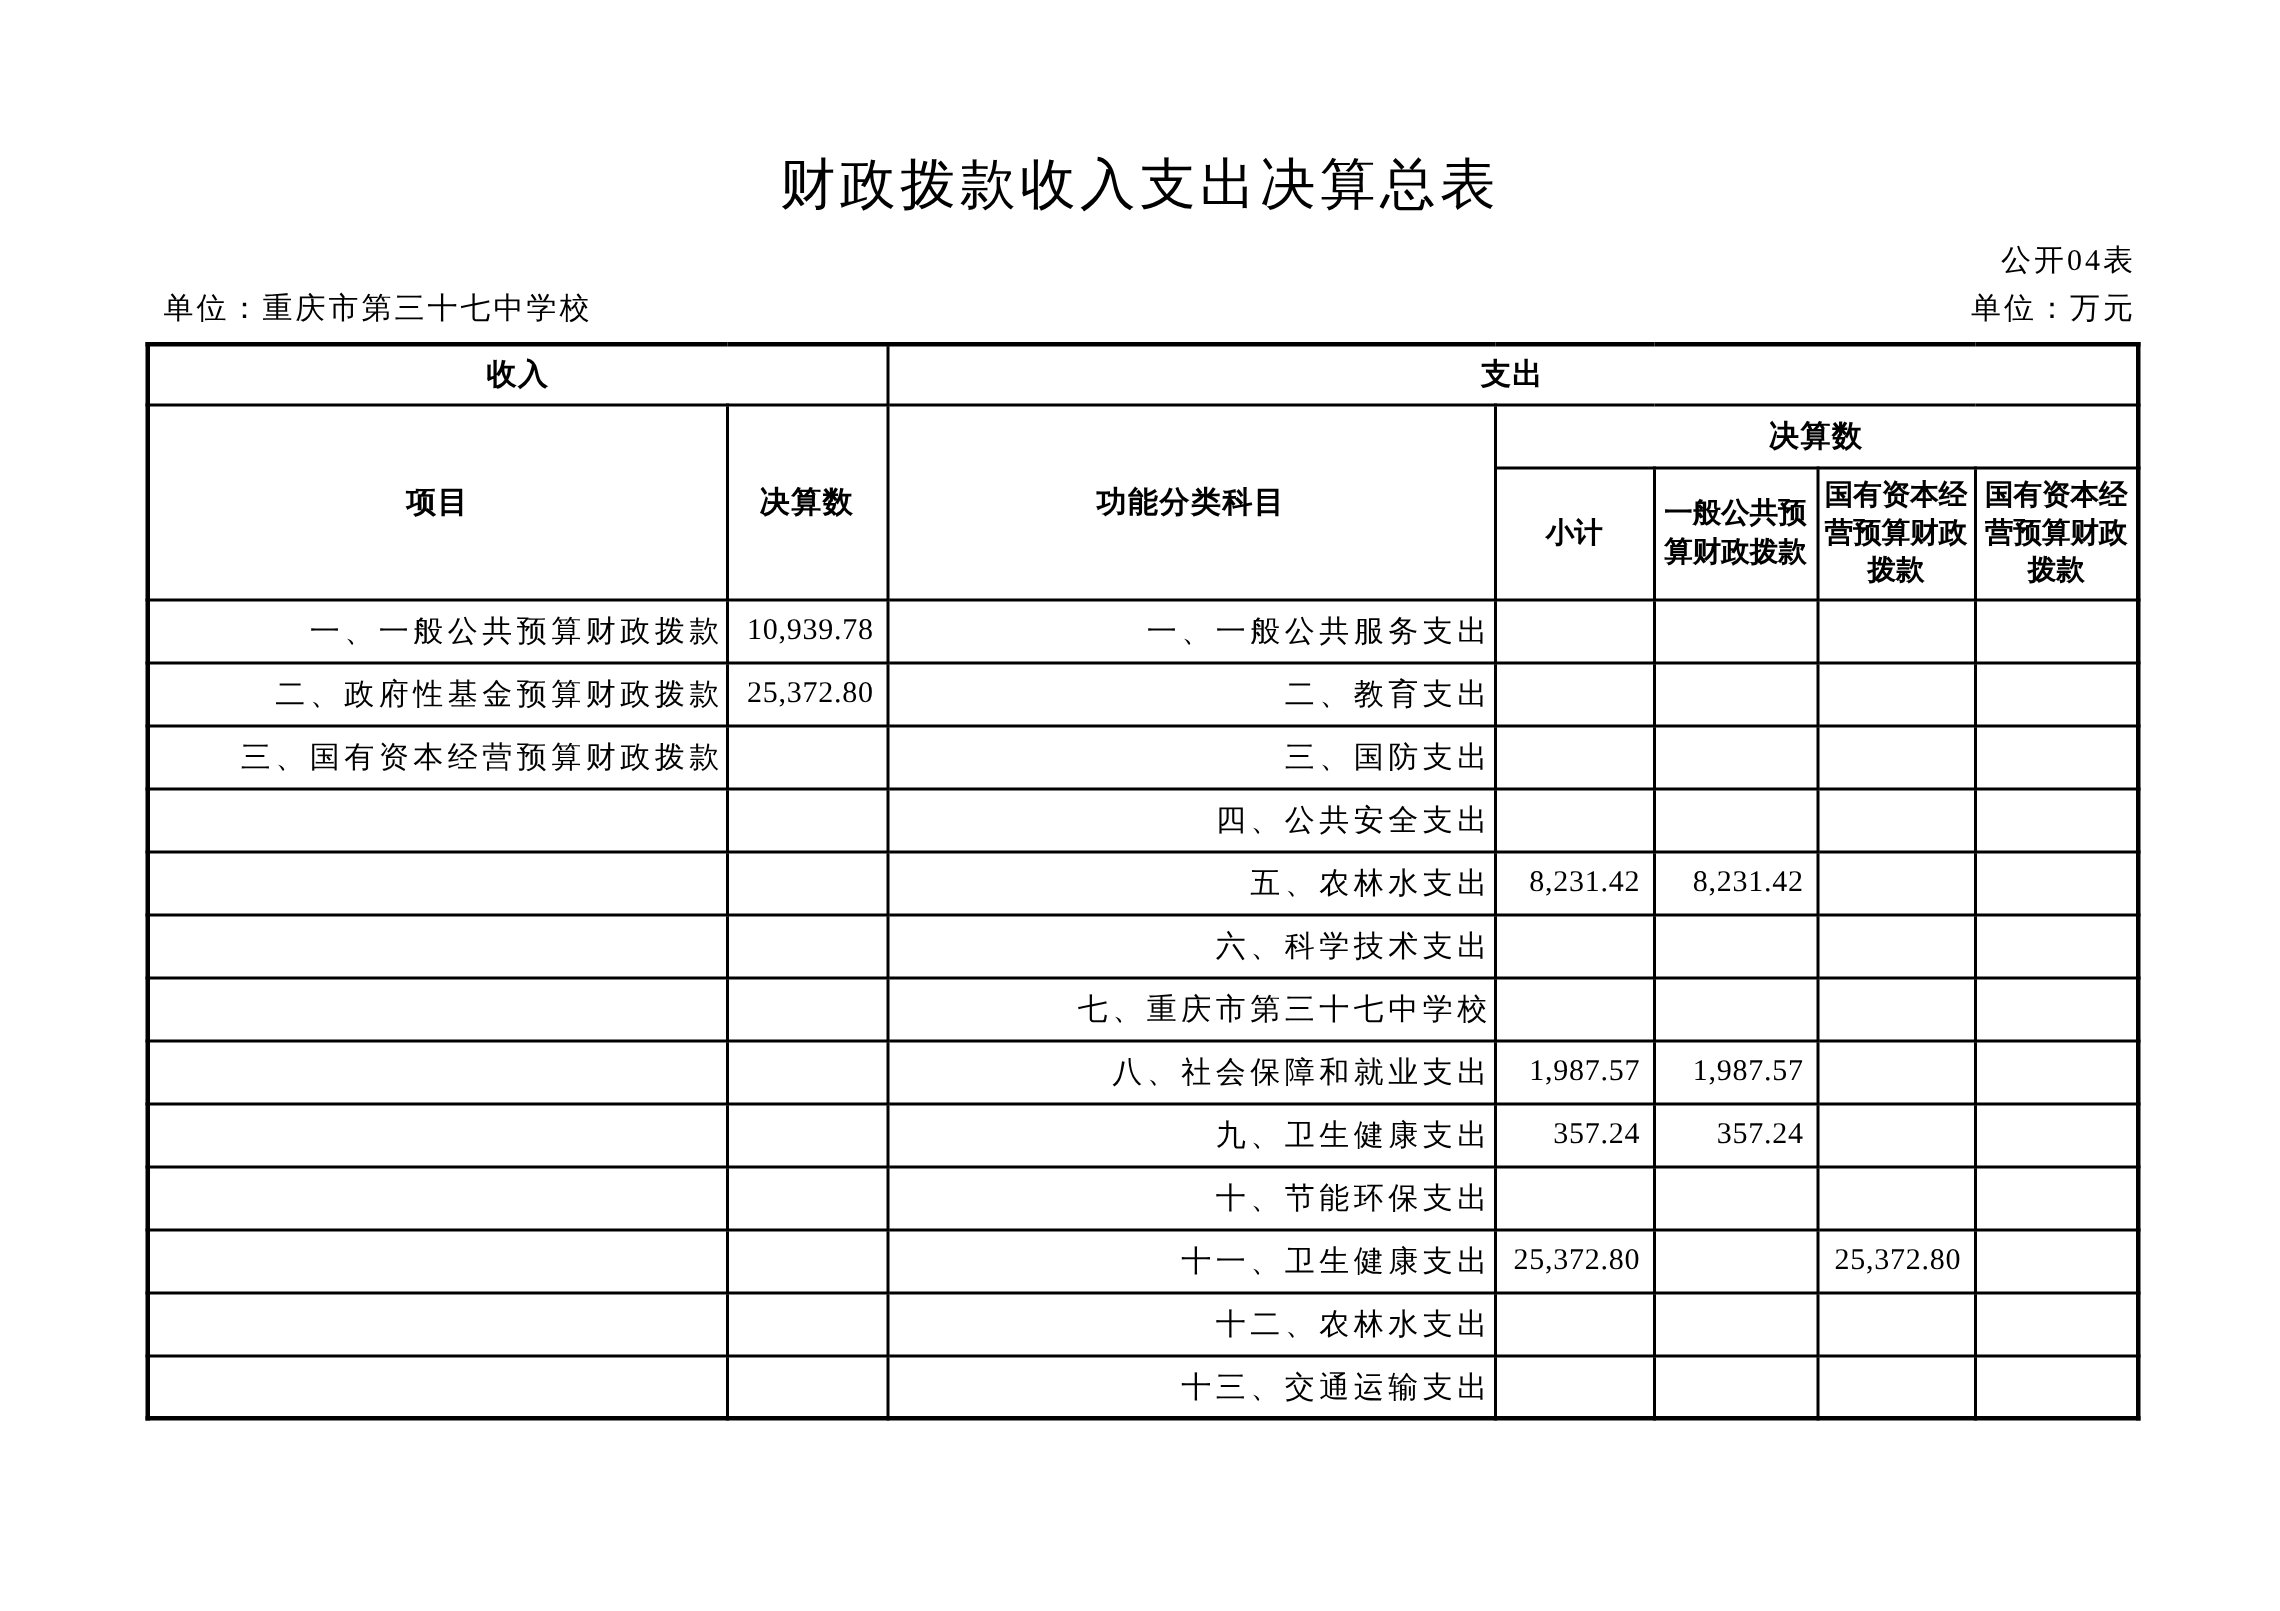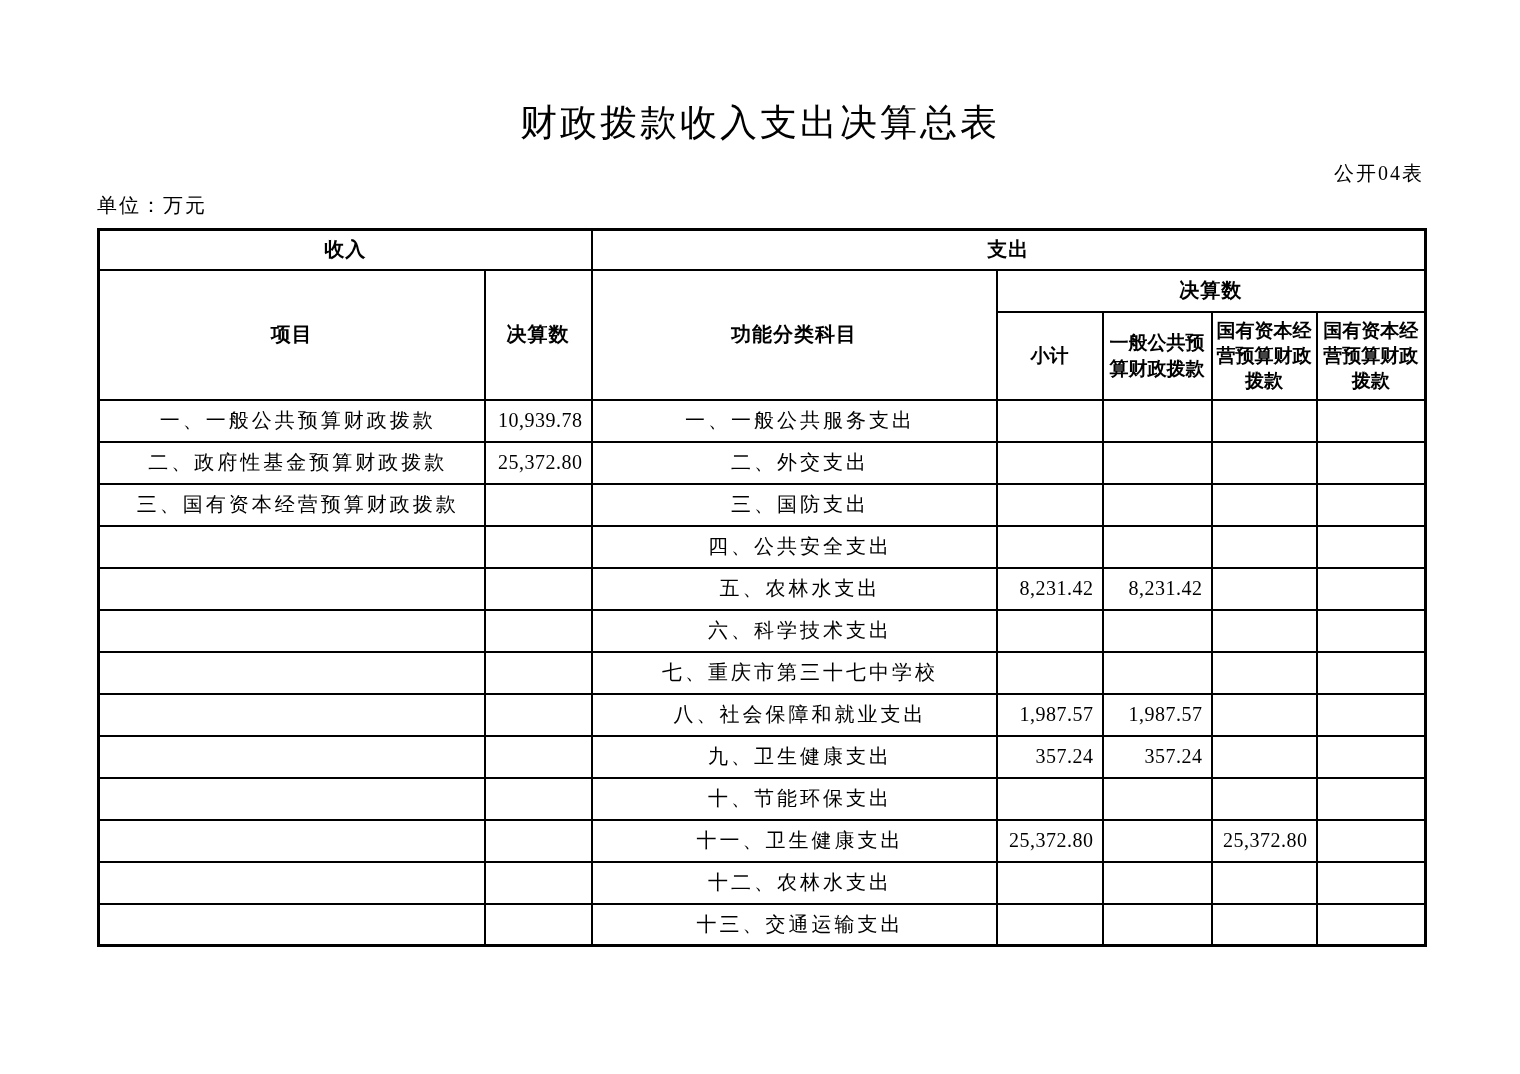--- a/index.html
+++ b/index.html
@@ -42,39 +42,40 @@
   }
   .hd-small {
     font-size: 19px; line-height: 1.32; letter-spacing: 0;
     padding: 2px 2px;
   }
   tr.r-section { height: 40px; }
   tr.r-final   { height: 42px; }
   tr.r-cols    { height: 88px; }
   tbody tr     { height: 42px; }
   td.item {
-    text-align: center; padding-left: 13px;
+    text-align: right; padding-left: 13px;
     letter-spacing: 3px;
   }
   td.num {
     text-align: right; padding-right: 8px;
     letter-spacing: 0.5px;
   }
 </style>
 </head>
 <body>
 
 <div class="page-title">财政拨款收入支出决算总表</div>
 
 <div class="meta-row first">
   <span class="meta-left"></span>
   <span class="meta-right">公开04表</span>
 </div>
 
 <div class="meta-row second">
+  <span class="meta-left">单位：重庆市第三十七中学校</span>
   <span class="meta-right">单位：万元</span>
 </div>
 
 <table class="main">
   <colgroup>
     <col style="width:386px">
       <col style="width:107px">
       <col style="width:405px">
     <col style="width:106px">
       <col style="width:109px">
@@ -105,21 +106,21 @@
         <td class="num">10,939.78</td>
         <td class="item">一、一般公共服务支出</td>
         <td class="num"></td>
         <td class="num"></td>
         <td class="num"></td>
         <td class="num"></td>
       </tr>
       <tr>
         <td class="item">二、政府性基金预算财政拨款</td>
         <td class="num">25,372.80</td>
-        <td class="item">二、外交支出</td>
+        <td class="item">二、教育支出</td>
         <td class="num"></td>
         <td class="num"></td>
         <td class="num"></td>
         <td class="num"></td>
       </tr>
       <tr>
         <td class="item">三、国有资本经营预算财政拨款</td>
         <td class="num"></td>
         <td class="item">三、国防支出</td>
         <td class="num"></td>

